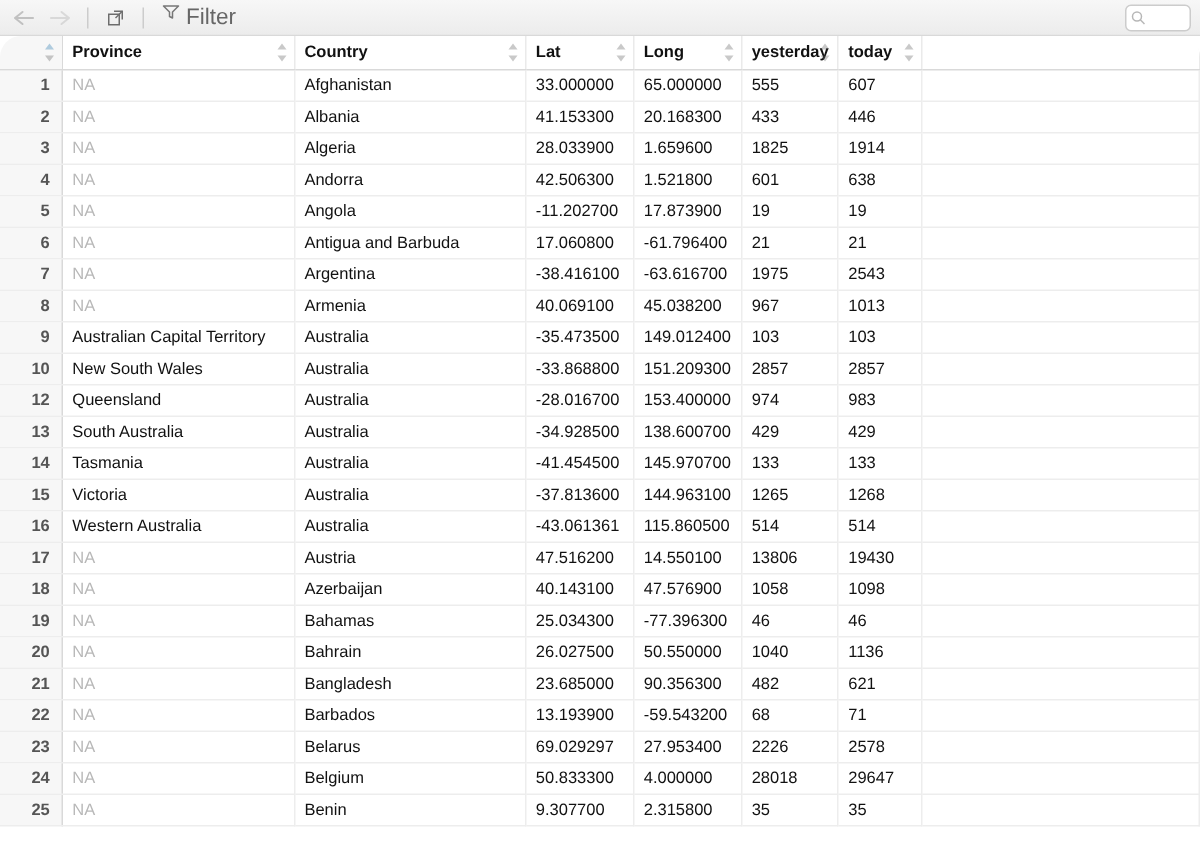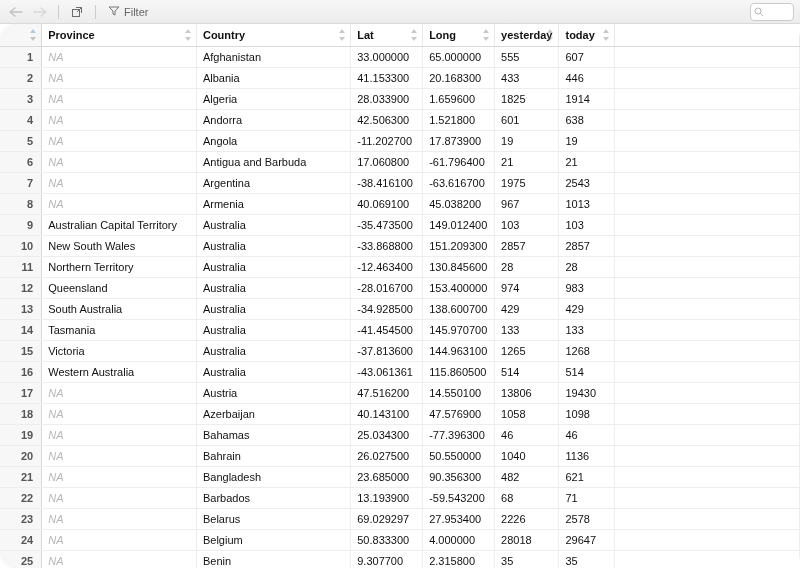--- a/index.html
+++ b/index.html
@@ -2,21 +2,21 @@
 <html><head>
 <meta charset="utf-8">
 <style>
   * { box-sizing: border-box; margin: 0; padding: 0; }
   html, body { width: 800px; height: 568px; overflow: hidden; font-family: "Lucida Grande", "Segoe UI", Arial, sans-serif; font-size: 11px; background: #fff; color: #111; }
   .toolbar { height: 24px; background: linear-gradient(#f7f7f7,#ececec); border-bottom: 1px solid #d9d9d9; display: flex; align-items: center; padding: 0 6px; }
   .toolbar .left { display: flex; align-items: center; gap: 4px; }
   .tb-btn { width: 20px; height: 18px; display: inline-flex; align-items: center; justify-content: center; opacity: 0.45; }
   .tb-btn.enabled { opacity: 0.95; }
   .tb-sep { width: 1px; height: 14px; background: #ccc; margin: 0 4px; }
-  .filter-btn { display: inline-flex; gap: 4px; color: #666; font-size: 11px; padding: 0 4px; }
+  .filter-btn { display: inline-flex; gap: 4px; color: #666; font-size: 15px; padding: 0 4px; }
   .spacer { flex: 1; }
   .search-wrap { position: relative; }
   .search-input { width: 44px; height: 18px; border: 1px solid #ccc; border-radius: 4px; padding-left: 18px; font-size: 11px; background: #fff; color:#333; }
   .search-icon { position: absolute; left: 4px; top: 50%; transform: translateY(-50%); opacity: 0.6; pointer-events: none; }
 
   .grid { width: 800px; height: 544px; overflow: hidden; border-radius: 14px; }
   table { border-collapse: collapse; table-layout: fixed; }
   col.c-rownum { width: 42px; }
   col.c-province { width: 155px; }
   col.c-country { width: 155px; }
@@ -28,21 +28,21 @@
 
   thead th { height: 22px; background: #fff; border-bottom: 1px solid #d9d9d9; border-right: 1px solid #eaeaea; font-weight: bold; font-size: 11px; text-align: left; padding: 0 6px; position: relative; white-space: nowrap; overflow: hidden; }
   thead th.rownum { background: #f7f7f7; border-right: 1px solid #d9d9d9; }
   .sort-arrows { position: absolute; right: 3px; top: 50%; transform: translateY(-50%); width: 8px; height: 12px; opacity: 0.35; }
   .sort-arrows::before { content: ""; position: absolute; left: 0; top: 0; border-left: 3px solid transparent; border-right: 3px solid transparent; border-bottom: 4px solid #666; }
   .sort-arrows::after { content: ""; position: absolute; left: 0; bottom: 0; border-left: 3px solid transparent; border-right: 3px solid transparent; border-top: 4px solid #666; }
   thead th.rownum .sort-arrows::before { border-bottom-color: #2a7ab0; }
 
   tbody td { height: 21px; border-bottom: 1px solid #ededed; border-right: 1px solid #ededed; padding: 0 6px; white-space: nowrap; overflow: hidden; text-overflow: ellipsis; font-size: 11px; }
   tbody td.rownum { background: #f7f7f7; text-align: right; color: #555; font-weight: bold; border-right: 1px solid #d9d9d9; padding-right: 8px; }
-  tbody td .na { font-style: italic; color: #b8b8b8; }
+  tbody td .na { color: #b8b8b8; }
   
   svg { display: block; }
 </style>
 </head>
 <body>
 
 <div class="toolbar">
   <div class="left">
     <span class="tb-btn">
       <svg width="14" height="10" viewBox="0 0 14 10">
@@ -201,30 +201,20 @@
           <td class="rownum">10</td>
           <td>New South Wales</td>
           <td>Australia</td>
           <td>-33.868800</td>
           <td>151.209300</td>
           <td>2857</td>
           <td>2857</td>
           <td></td>
         </tr>
         <tr>
-          <td class="rownum">11</td>
-          <td>Northern Territory</td>
-          <td>Australia</td>
-          <td>-12.463400</td>
-          <td>130.845600</td>
-          <td>28</td>
-          <td>28</td>
-          <td></td>
-        </tr>
-        <tr>
           <td class="rownum">12</td>
           <td>Queensland</td>
           <td>Australia</td>
           <td>-28.016700</td>
           <td>153.400000</td>
           <td>974</td>
           <td>983</td>
           <td></td>
         </tr>
         <tr>

